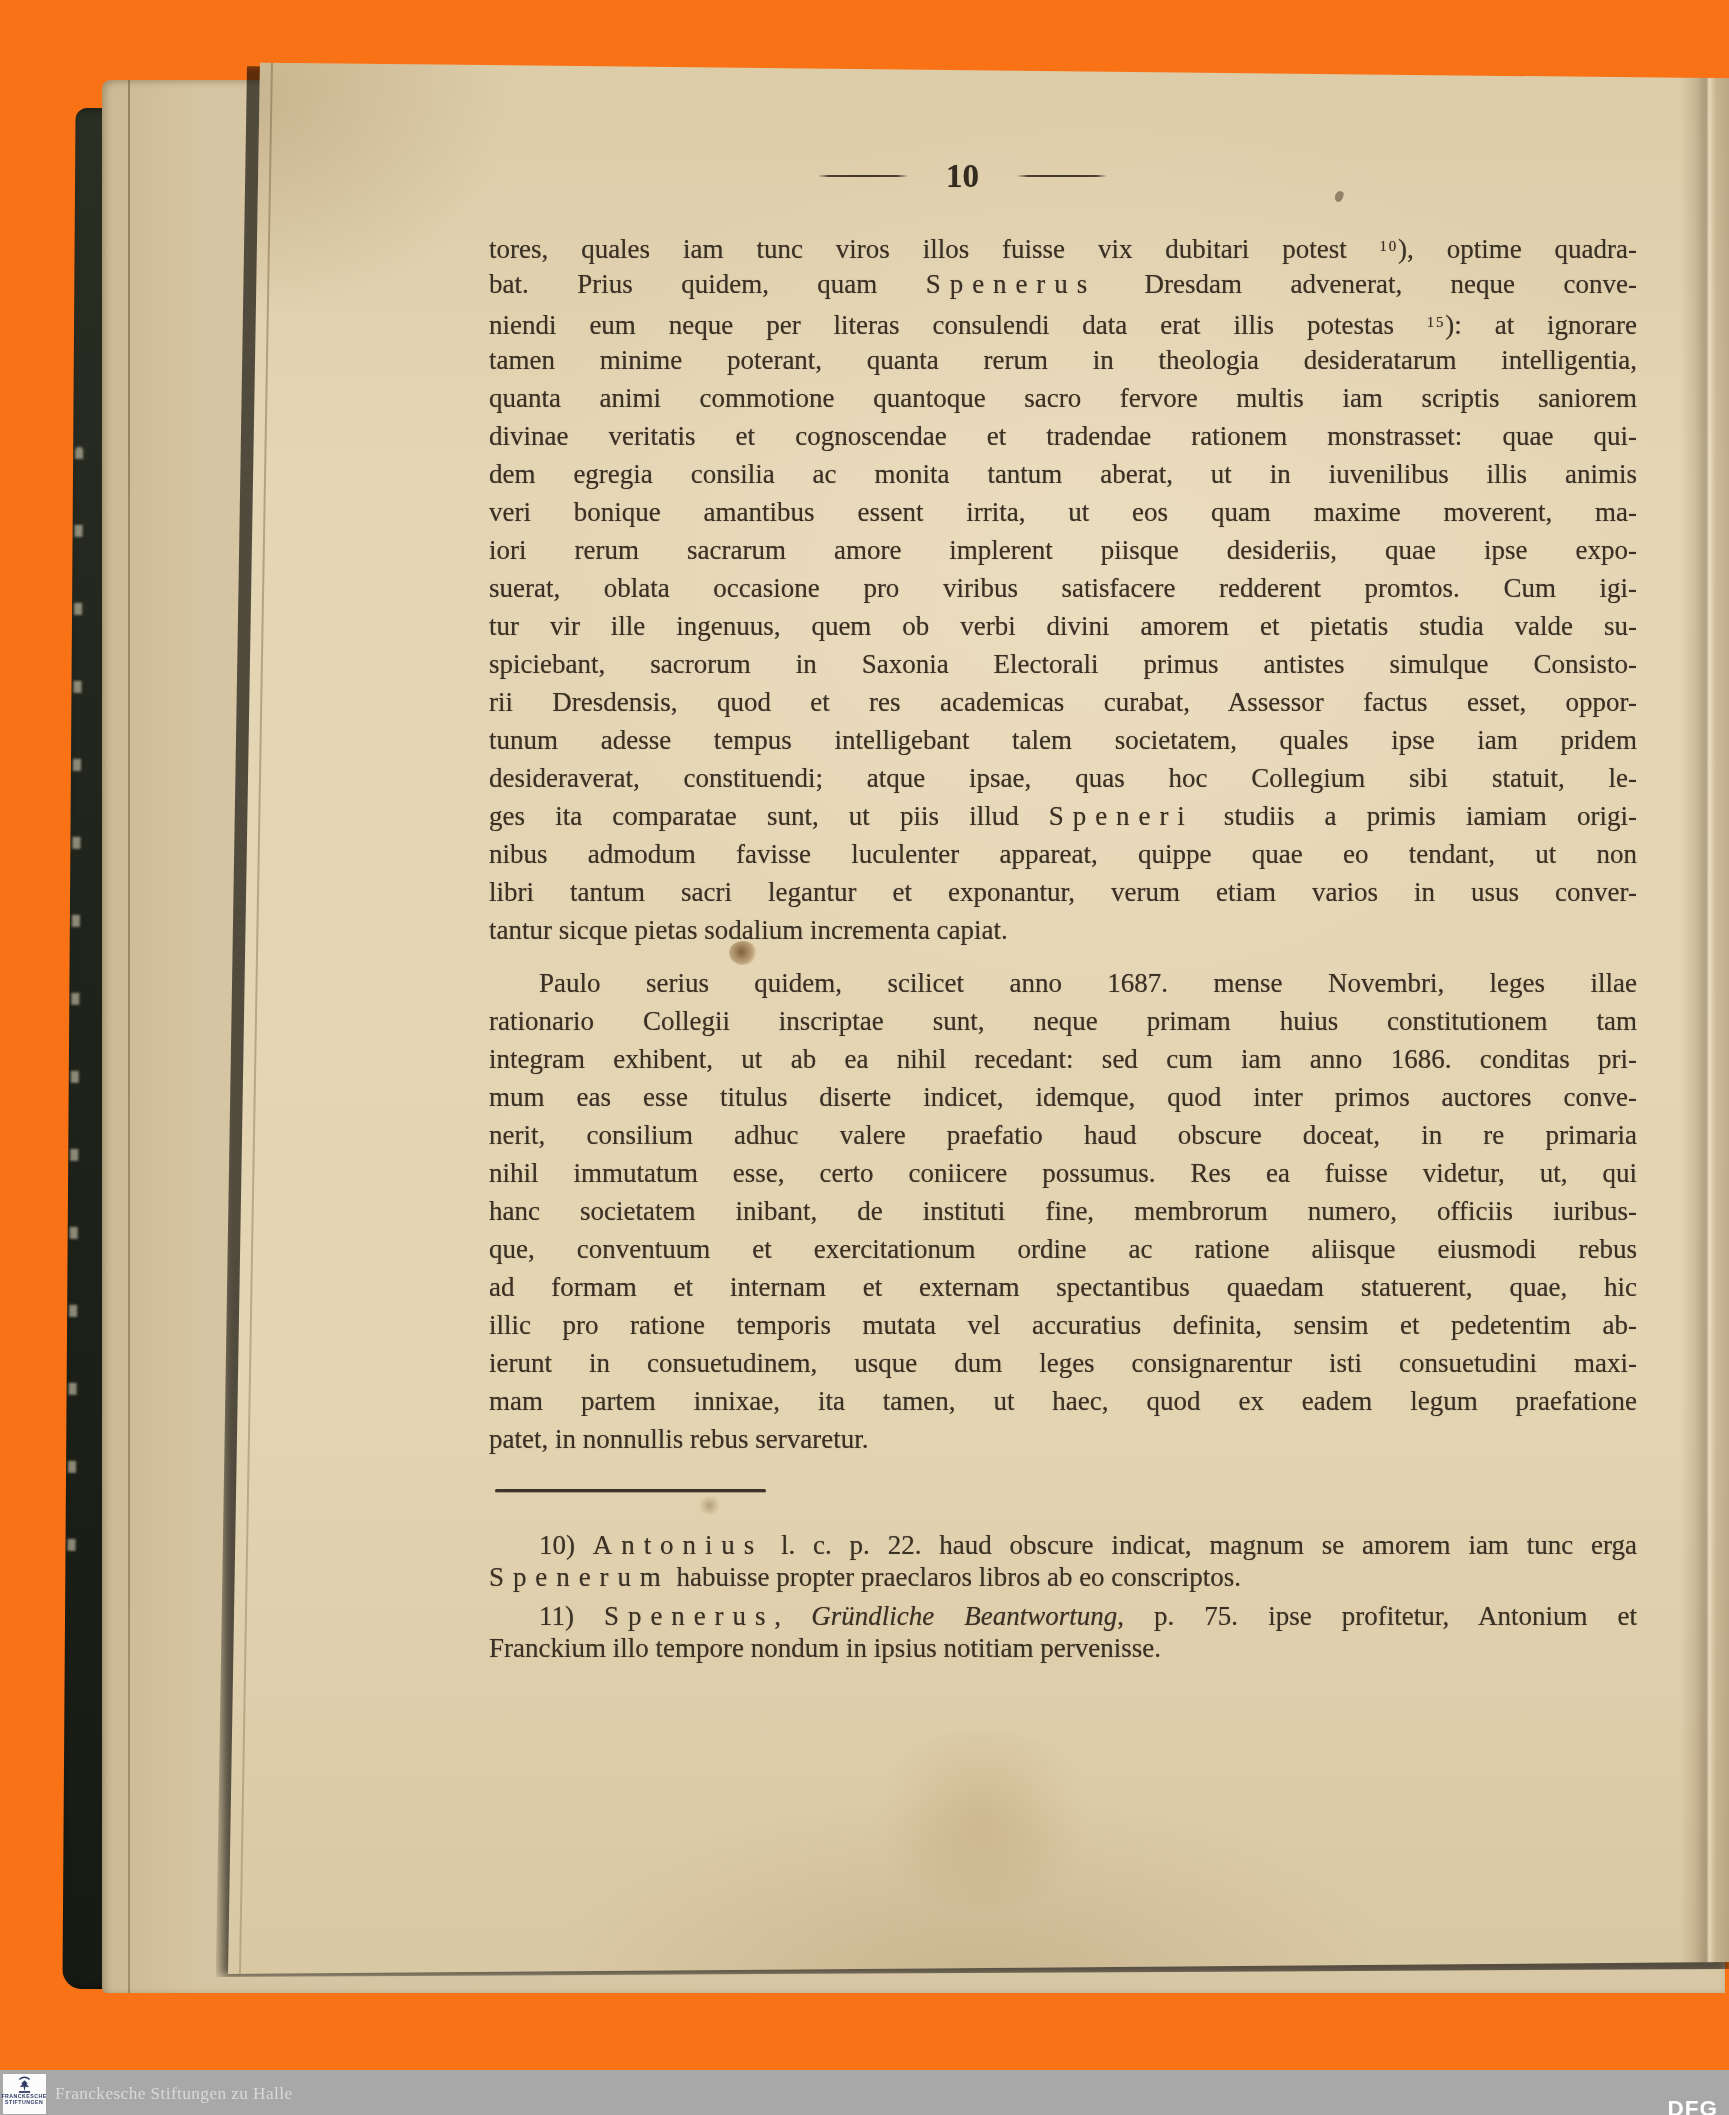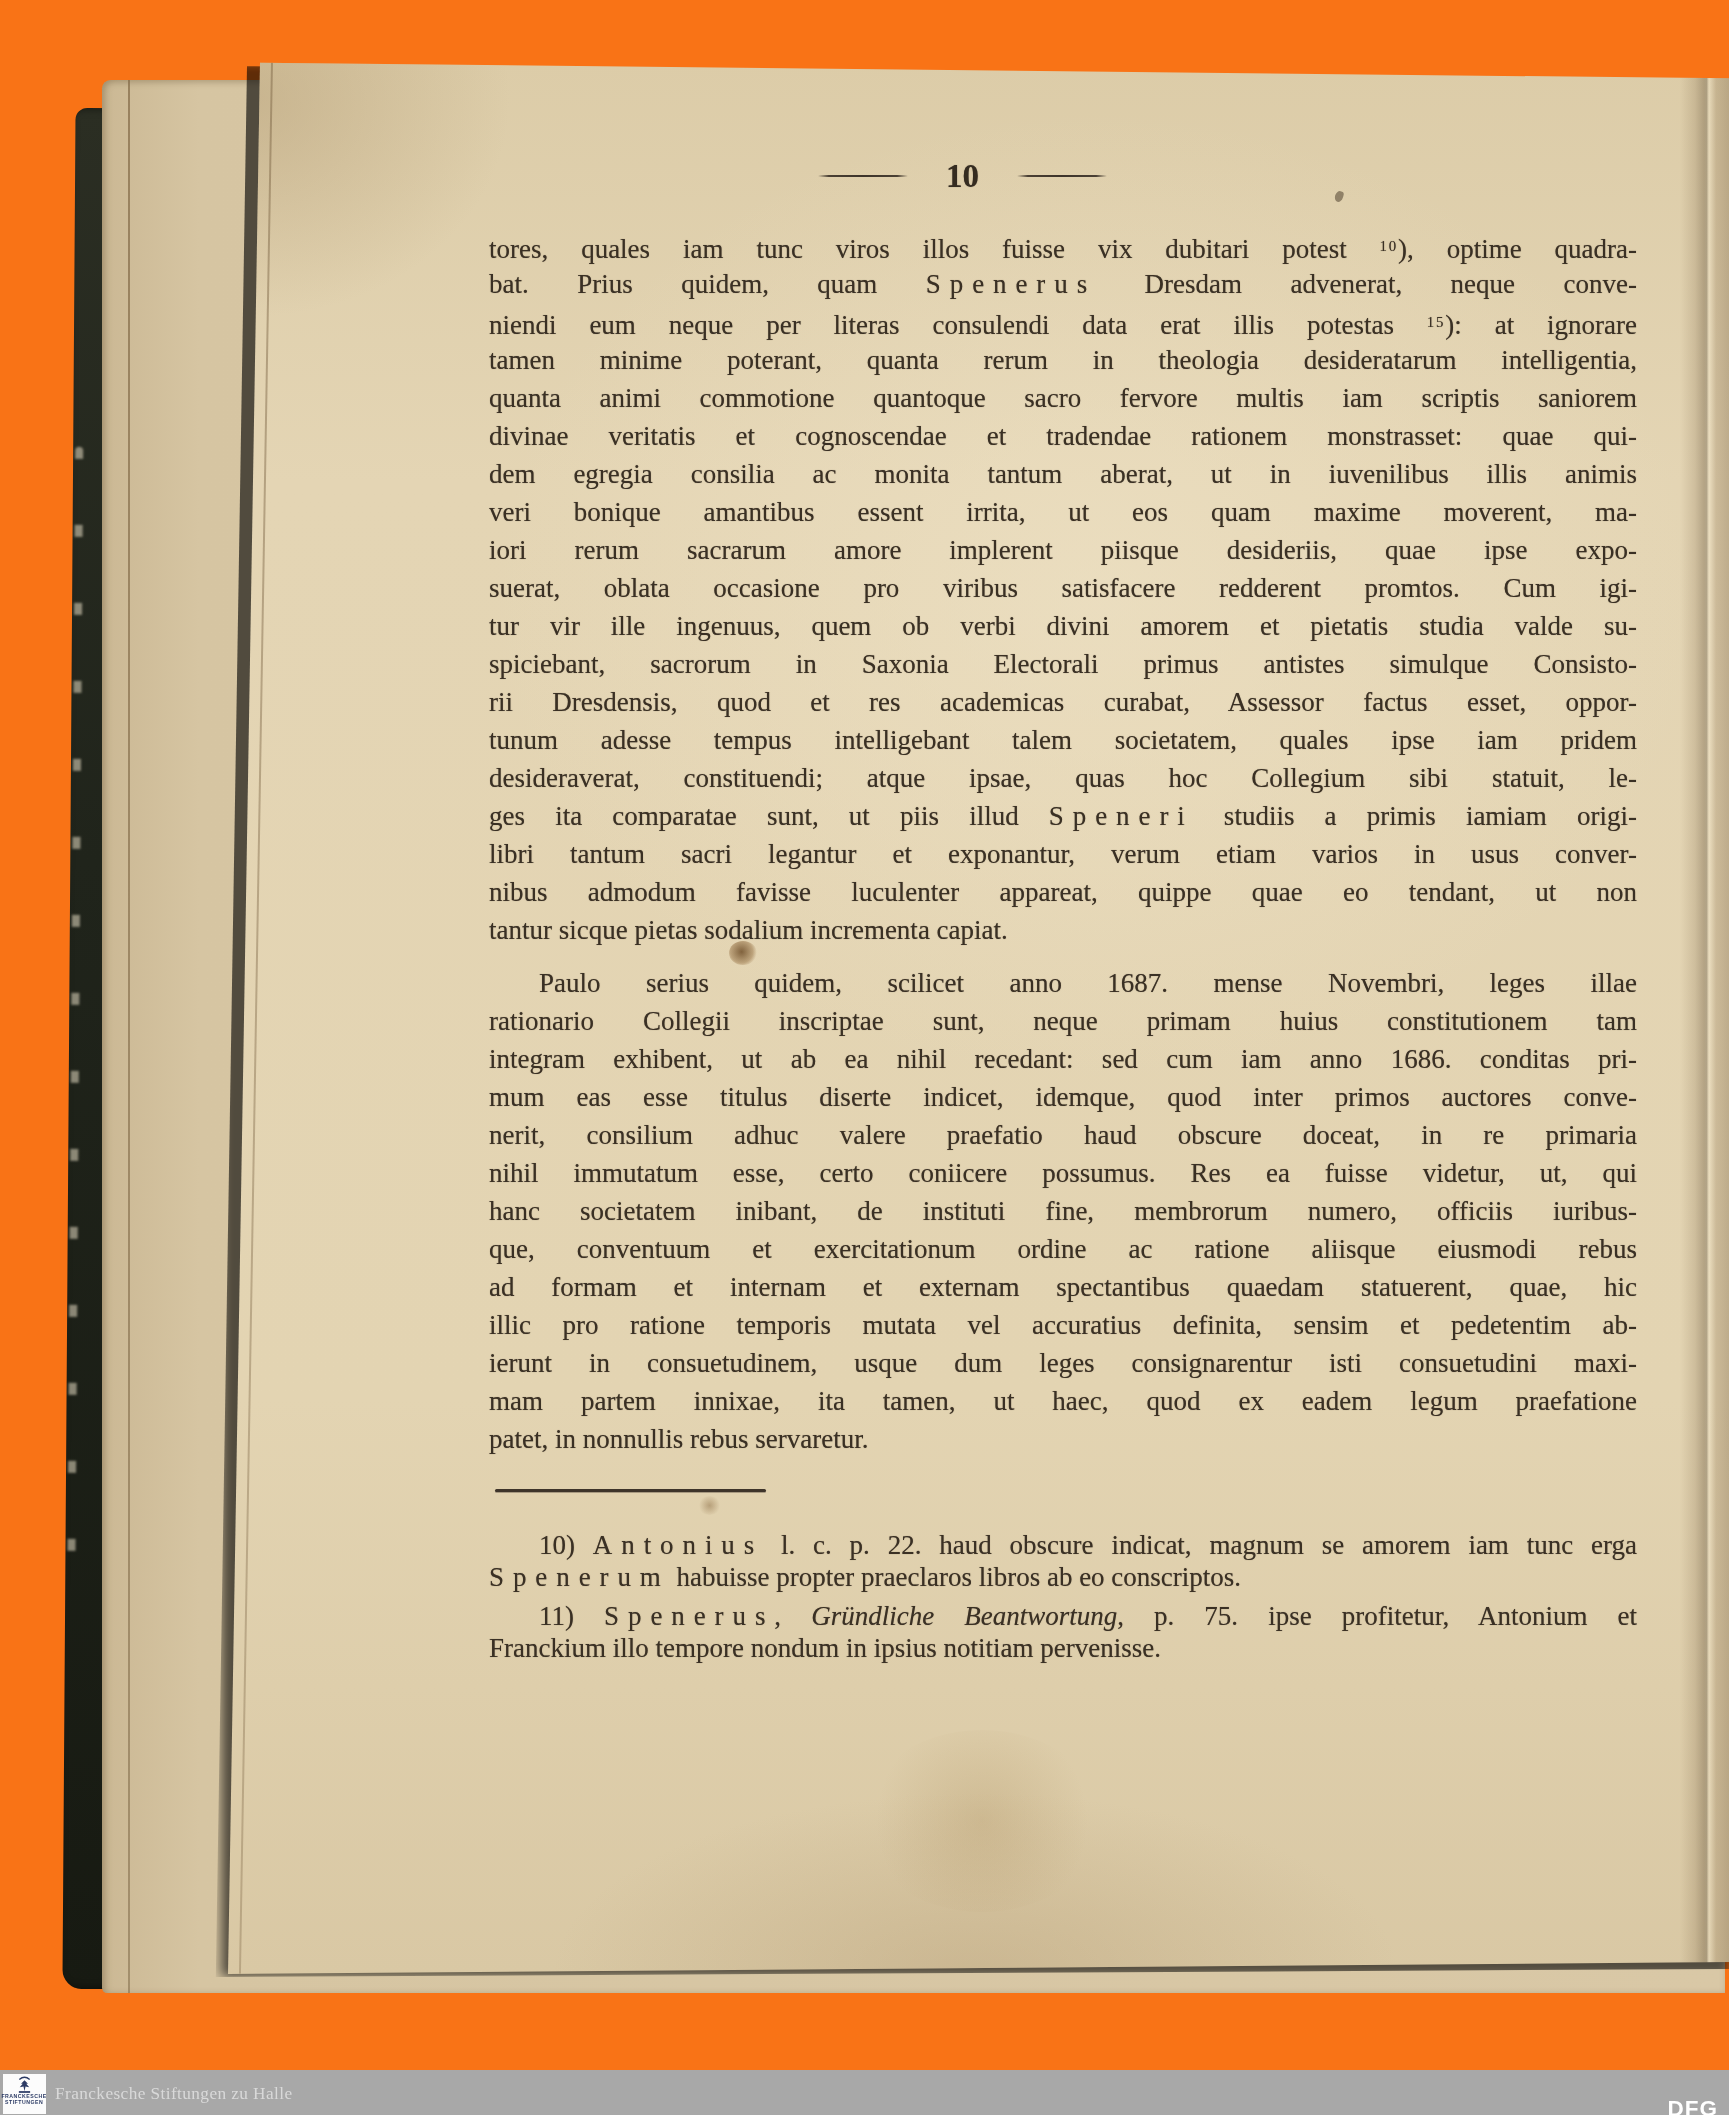--- a/index.html
+++ b/index.html
@@ -120,22 +120,22 @@
           <div class="line j"><span>dem egregia consilia ac monita tantum aberat, ut in iuvenilibus illis animis</span></div>
           <div class="line j"><span>veri bonique amantibus essent irrita, ut eos quam maxime moverent, ma-</span></div>
           <div class="line j"><span>iori rerum sacrarum amore implerent piisque desideriis, quae ipse expo-</span></div>
           <div class="line j"><span>suerat, oblata occasione pro viribus satisfacere redderent promtos.  Cum igi-</span></div>
           <div class="line j"><span>tur vir ille ingenuus, quem ob verbi divini amorem et pietatis studia valde su-</span></div>
           <div class="line j"><span>spiciebant, sacrorum in Saxonia Electorali primus antistes simulque Consisto-</span></div>
           <div class="line j"><span>rii Dresdensis, quod et res academicas curabat, Assessor factus esset, oppor-</span></div>
           <div class="line j"><span>tunum adesse tempus intelligebant talem societatem, quales ipse iam pridem</span></div>
           <div class="line j"><span>desideraverat, constituendi; atque ipsae, quas hoc Collegium sibi statuit, le-</span></div>
           <div class="line j"><span>ges ita comparatae sunt, ut piis illud </span><span class="sp">Speneri</span><span> studiis a primis iamiam origi-</span></div>
+          <div class="line j"><span>nibus admodum favisse luculenter appareat, quippe quae eo tendant, ut non</span></div>
           <div class="line j"><span>libri tantum sacri legantur et exponantur, verum etiam varios in usus conver-</span></div>
-          <div class="line j"><span>nibus admodum favisse luculenter appareat, quippe quae eo tendant, ut non</span></div>
           <div class="line"><span>tantur sicque pietas sodalium incrementa capiat.</span></div>
         </div>
         <div class="para">
           <div class="line j ind"><span>Paulo serius quidem, scilicet anno 1687. mense Novembri, leges illae</span></div>
           <div class="line j"><span>rationario Collegii inscriptae sunt, neque primam huius constitutionem tam</span></div>
           <div class="line j"><span>integram exhibent, ut ab ea nihil recedant: sed cum iam anno 1686. conditas pri-</span></div>
           <div class="line j"><span>mum eas esse titulus diserte indicet, idemque, quod inter primos auctores conve-</span></div>
           <div class="line j"><span>nerit, consilium adhuc valere praefatio haud obscure doceat, in re primaria</span></div>
           <div class="line j"><span>nihil immutatum esse, certo coniicere possumus.  Res ea fuisse videtur, ut, qui</span></div>
           <div class="line j"><span>hanc societatem inibant, de instituti fine, membrorum numero, officiis iuribus-</span></div>

